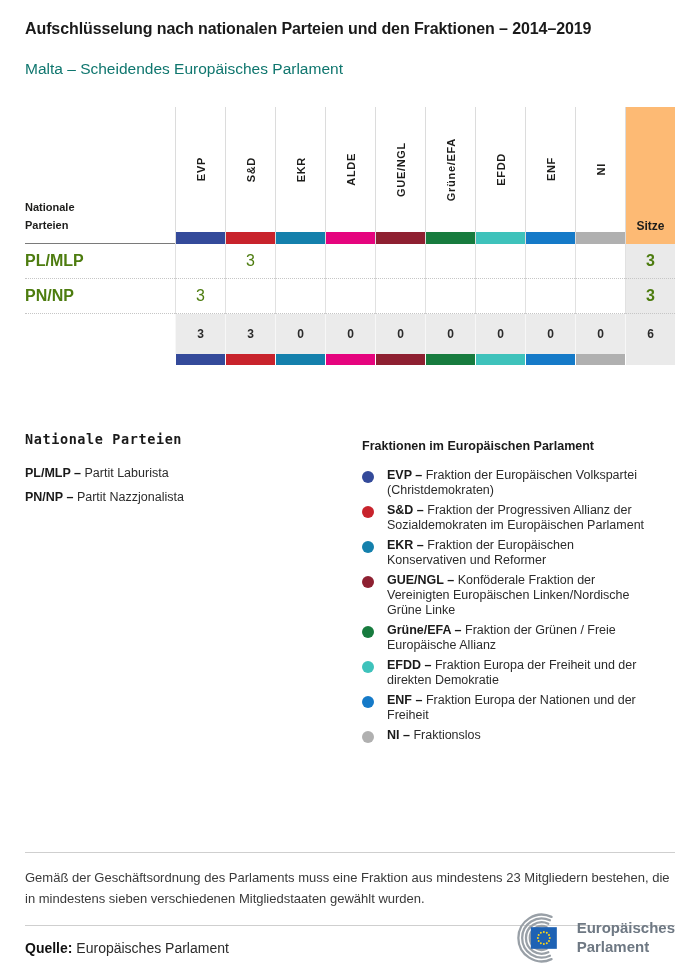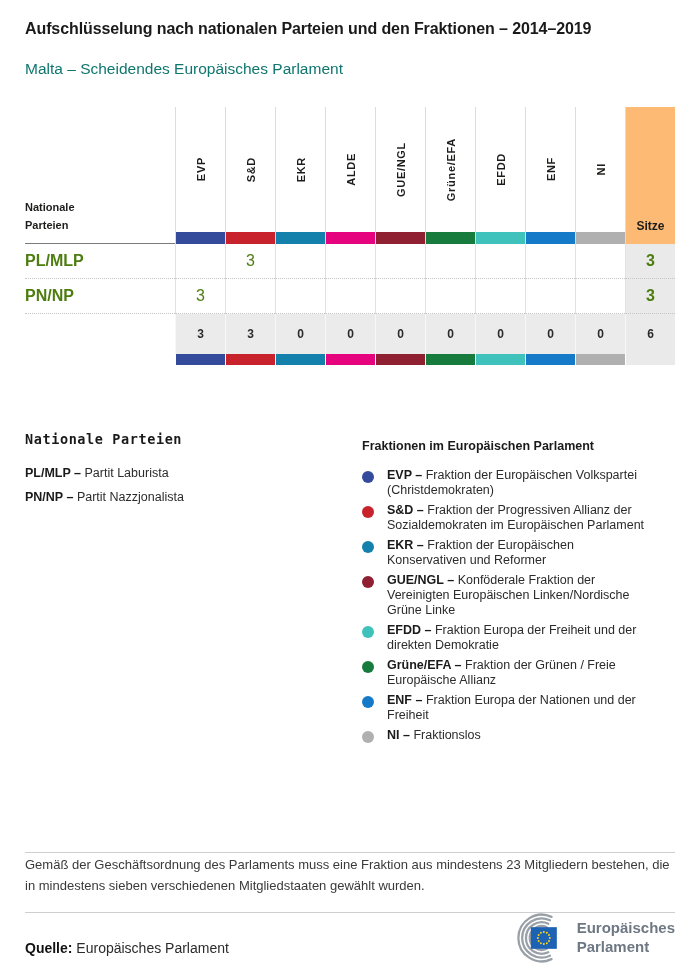--- a/index.html
+++ b/index.html
@@ -128,21 +128,21 @@
   .dot { width: 12px; height: 12px; border-radius: 50%; flex: none; margin-top: 3px; }
   .group-item strong { color: #1a1a1a; }
 
   
   .footnote {
     position: absolute;
     top: 852px; left: 25px;
     width: 650px;
     border-top: 1px solid #cfcfcf;
     border-bottom: 1px solid #cfcfcf;
-    padding: 2px 0 15px;
+    padding: 15px 0 15px;
     font-size: 13px;
     line-height: 1.6;
     color: #3a3a3a;
   }
   .source-row {
     position: absolute;
     top: 912px; left: 25px;
     width: 650px;
     display: flex;
     justify-content: space-between;
@@ -294,26 +294,26 @@
         </div>
       <div class="group-item">
           <span class="dot" style="background-color: rgb(20, 128, 172);"></span>
           <div><strong>EKR –</strong> <span>Fraktion der Europäischen Konservativen und Reformer</span></div>
         </div>
       <div class="group-item">
           <span class="dot" style="background-color: rgb(142, 32, 49);"></span>
           <div><strong>GUE/NGL –</strong> <span>Konföderale Fraktion der Vereinigten Europäischen Linken/Nordische Grüne Linke</span></div>
         </div>
       <div class="group-item">
+          <span class="dot" style="background-color: rgb(23, 123, 62);"></span>
+          <div><strong>Grüne/EFA –</strong> <span>Fraktion der Grünen / Freie Europäische Allianz</span></div>
+        </div>
+      <div class="group-item">
           <span class="dot" style="background-color: rgb(62, 194, 187);"></span>
           <div><strong>EFDD –</strong> <span>Fraktion Europa der Freiheit und der direkten Demokratie</span></div>
-        </div>
-      <div class="group-item">
-          <span class="dot" style="background-color: rgb(23, 123, 62);"></span>
-          <div><strong>Grüne/EFA –</strong> <span>Fraktion der Grünen / Freie Europäische Allianz</span></div>
         </div>
       <div class="group-item">
           <span class="dot" style="background-color: rgb(21, 122, 200);"></span>
           <div><strong>ENF –</strong> <span>Fraktion Europa der Nationen und der Freiheit</span></div>
         </div>
       <div class="group-item">
           <span class="dot" style="background-color: rgb(176, 176, 176);"></span>
           <div><strong>NI –</strong> <span>Fraktionslos</span></div>
         </div>
     </div>

